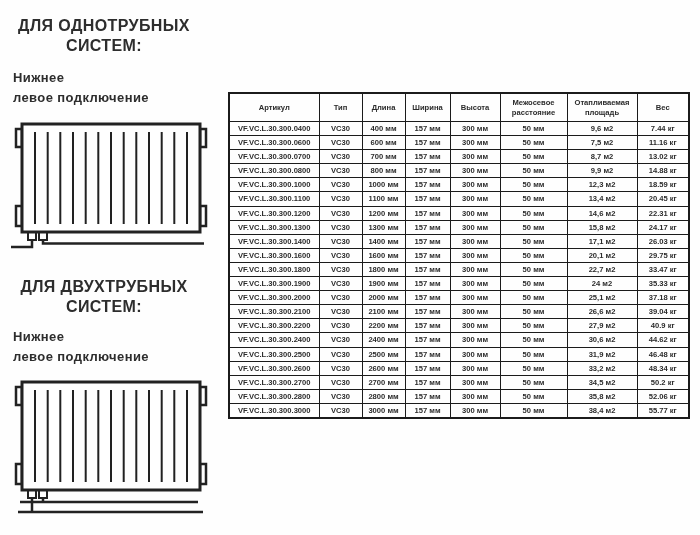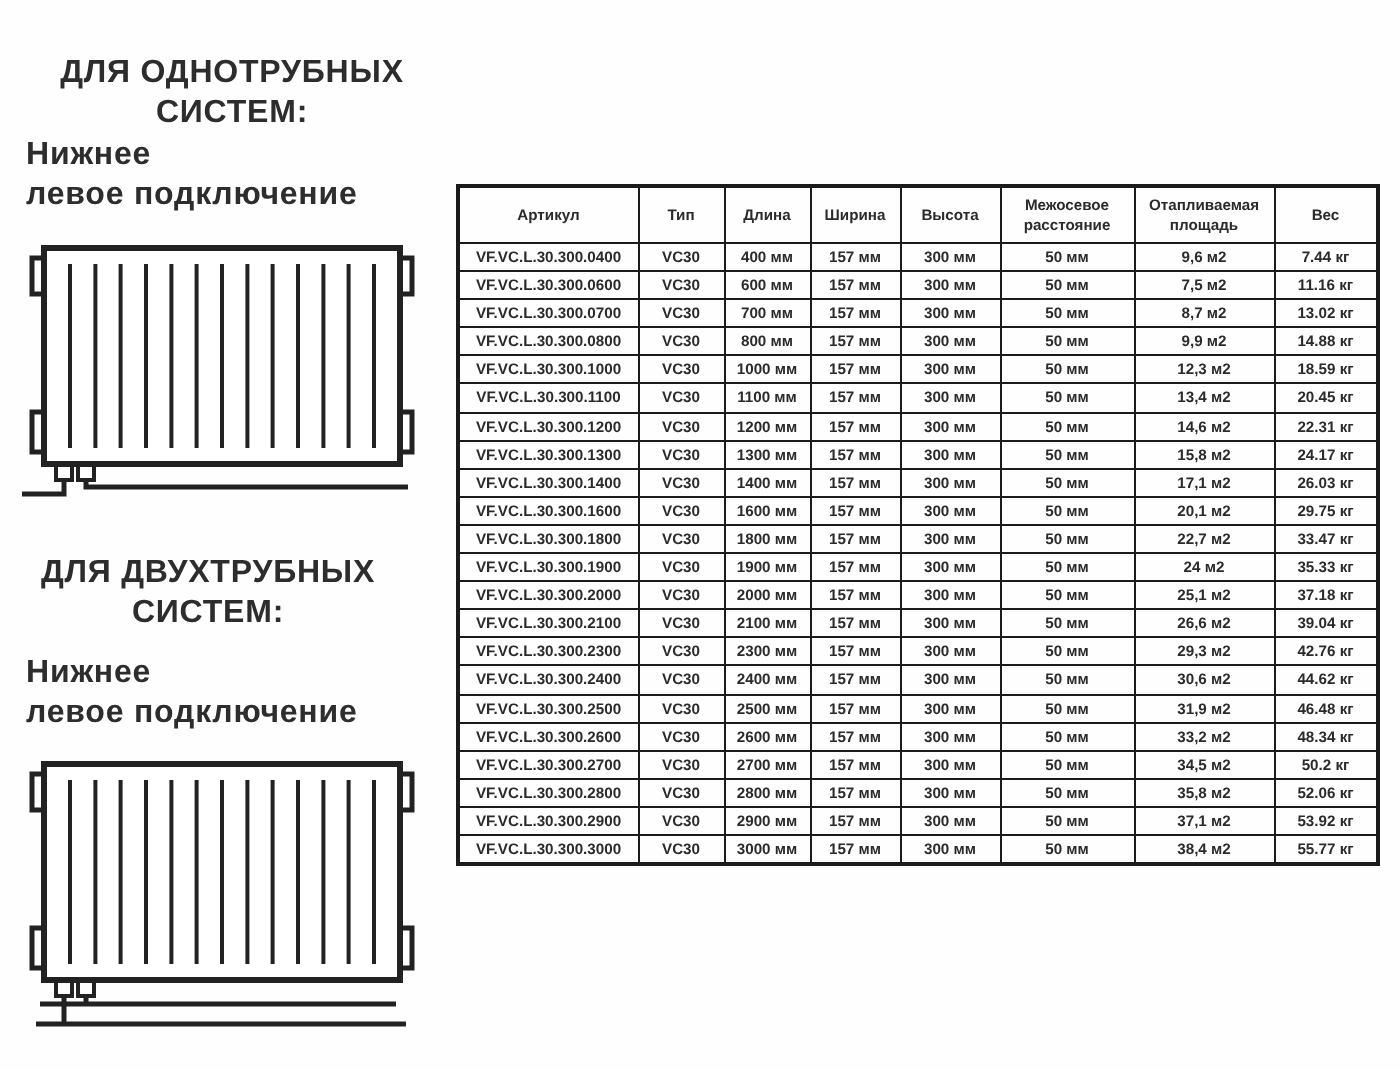--- a/index.html
+++ b/index.html
@@ -8,21 +8,21 @@
     font-family:"Liberation Sans",sans-serif;overflow:hidden;color:#2b2b2b;
   }
   
   .sec-title{
     position:absolute;left:0;width:208px;text-align:center;
     font-weight:bold;font-size:16px;line-height:20px;
     color:#2d2d2d;letter-spacing:.4px;
   }
   .sec-sub{
     position:absolute;left:13px;width:210px;text-align:left;
-    font-weight:bold;font-size:16px;line-height:19.5px;
+    font-weight:bold;font-size:13px;line-height:19.5px;
     color:#2d2d2d;letter-spacing:.4px;
   }
   .diagram{position:absolute;left:0;}
   .diagram *{vector-effect:non-scaling-stroke;}
   
   table.spec{
     position:absolute;left:228px;top:92px;width:460px;
     border-collapse:collapse;table-layout:fixed;
     border:2.5px solid #1b1b1b;
   }
@@ -36,21 +36,21 @@
   }
   table.spec td{
     font-size:7.6px;height:13.1px;line-height:13.1px;
   }
 </style>
 </head>
 <body>
 
 <div class="canvas">
 
-  <div class="sec-title" style="top:27px;padding-left:12px;">
+  <div class="sec-title" style="top:16px;">
     <div>ДЛЯ ОДНОТРУБНЫХ</div>
     <div>СИСТЕМ:</div>
   </div>
   <div class="sec-sub" style="top:68px;">
     <div>Нижнее</div>
     <div>левое подключение</div>
   </div>
 
   <svg class="diagram" style="top:110px;" width="218" height="145" viewBox="0 0 218 145">
     <g fill="none" stroke="#222222">
@@ -289,28 +289,28 @@
           <td>VF.VC.L.30.300.2100</td>
           <td>VC30</td>
           <td>2100 мм</td>
           <td>157 мм</td>
           <td>300 мм</td>
           <td>50 мм</td>
           <td>26,6 м2</td>
           <td>39.04 кг</td>
         </tr>
         <tr>
-          <td>VF.VC.L.30.300.2300</td>
-          <td>VC30</td>
-          <td>2300 мм</td>
-          <td>157 мм</td>
-          <td>300 мм</td>
-          <td>50 мм</td>
-          <td>29,3 м2</td>
-          <td>42.76 кг</td>
+          <td>VF.VC.L.30.300.2200</td>
+          <td>VC30</td>
+          <td>2200 мм</td>
+          <td>157 мм</td>
+          <td>300 мм</td>
+          <td>50 мм</td>
+          <td>27,9 м2</td>
+          <td>40.9 кг</td>
         </tr>
         <tr>
           <td>VF.VC.L.30.300.2400</td>
           <td>VC30</td>
           <td>2400 мм</td>
           <td>157 мм</td>
           <td>300 мм</td>
           <td>50 мм</td>
           <td>30,6 м2</td>
           <td>44.62 кг</td>
@@ -349,30 +349,20 @@
           <td>VF.VC.L.30.300.2800</td>
           <td>VC30</td>
           <td>2800 мм</td>
           <td>157 мм</td>
           <td>300 мм</td>
           <td>50 мм</td>
           <td>35,8 м2</td>
           <td>52.06 кг</td>
         </tr>
         <tr>
-          <td>VF.VC.L.30.300.2900</td>
-          <td>VC30</td>
-          <td>2900 мм</td>
-          <td>157 мм</td>
-          <td>300 мм</td>
-          <td>50 мм</td>
-          <td>37,1 м2</td>
-          <td>53.92 кг</td>
-        </tr>
-        <tr>
           <td>VF.VC.L.30.300.3000</td>
           <td>VC30</td>
           <td>3000 мм</td>
           <td>157 мм</td>
           <td>300 мм</td>
           <td>50 мм</td>
           <td>38,4 м2</td>
           <td>55.77 кг</td>
         </tr>
       </tbody>

